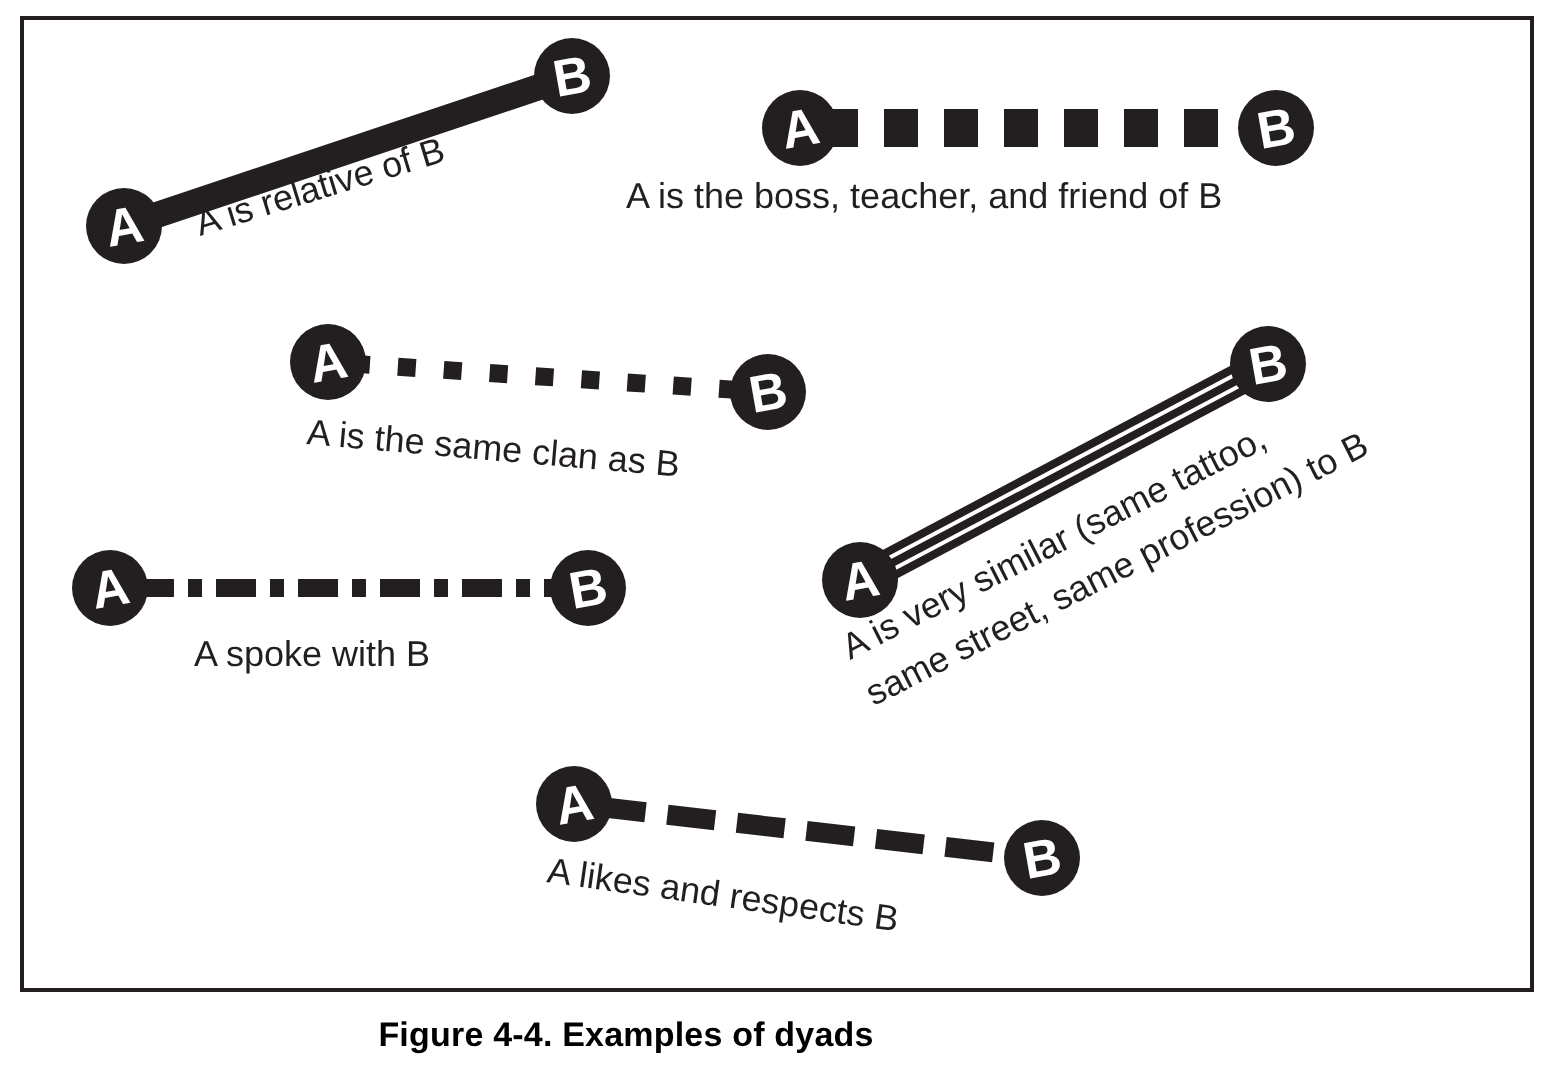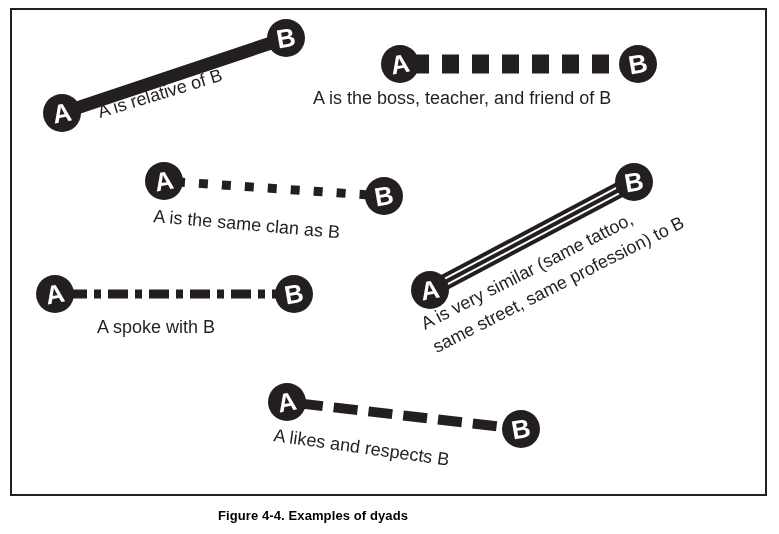--- a/index.html
+++ b/index.html
@@ -36,21 +36,21 @@
     width: 779px;
     height: 534px;
     pointer-events: none;
   }
   .caption {
     position: absolute;
     left: 0;
     top: 508px;
     width: 626px;
     text-align: center;
-    font-size: 13px;
+    font-size: 17px;
     font-weight: bold;
     color: #000000;
     font-family: "Liberation Sans", sans-serif;
     letter-spacing: 0.1px;
   }
   .node-letter {
     font-family: "Liberation Sans", sans-serif;
     font-weight: bold;
     fill: #ffffff;
   }

